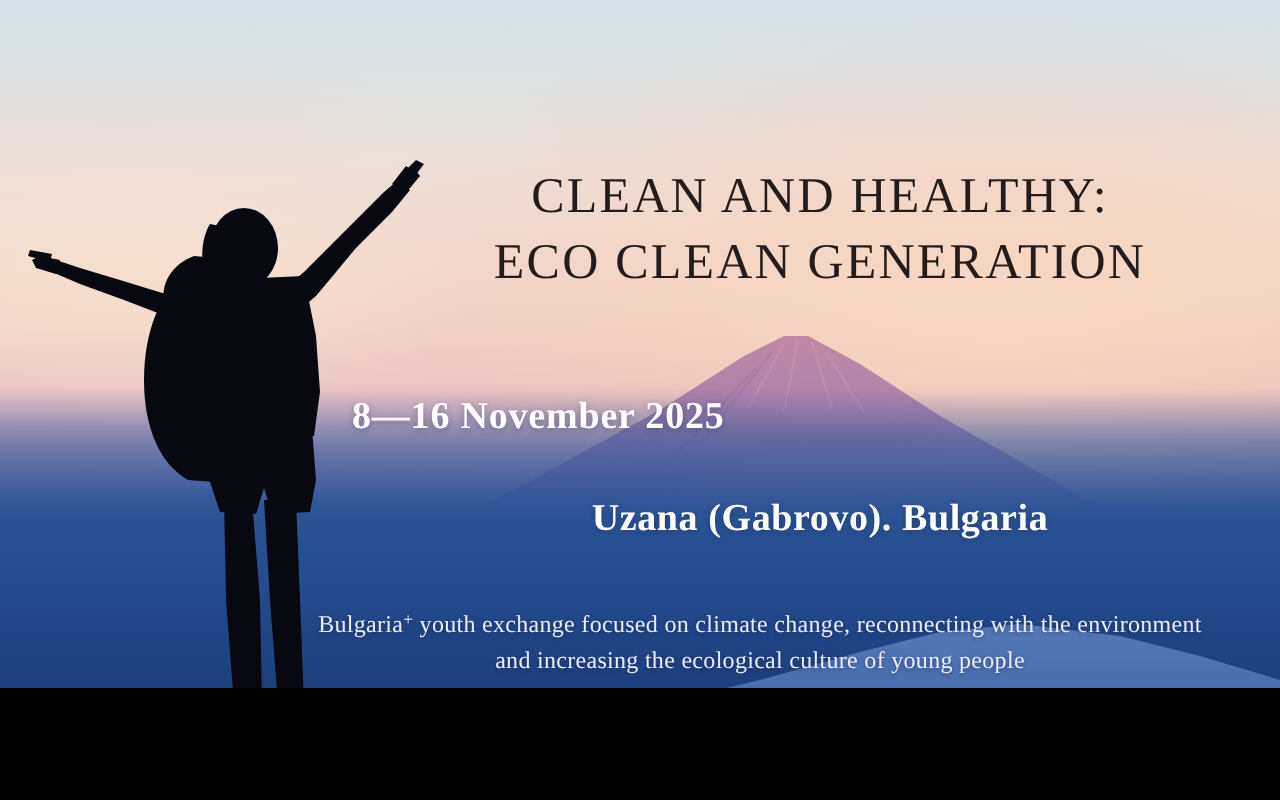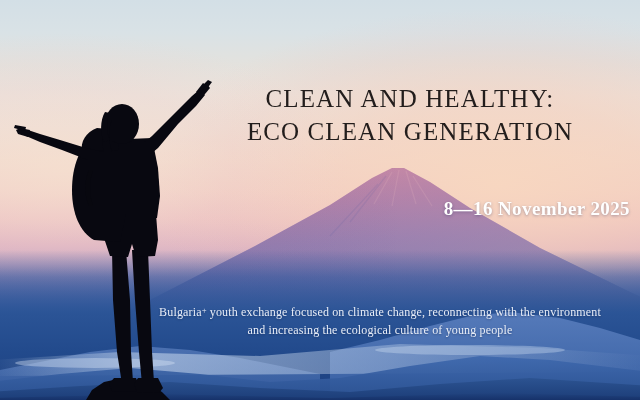--- a/index.html
+++ b/index.html
@@ -4,21 +4,21 @@
 <title>Clean and Healthy: Eco Youth Generation</title>
 <style>
   html, body {
     margin: 0;
     padding: 0;
     background: #000;
   }
   #poster {
     position: relative;
     width: 640px;
-    height: 400px;
+    height: 344px;
     overflow: hidden;
     font-family: "Liberation Serif", "DejaVu Serif", serif;
     background: #15803d;
   }
 
   
   .sky {
     position: absolute;
     inset: 0;
     background: linear-gradient(
@@ -108,24 +108,24 @@
     font-size: 25px;
     line-height: 33px;
     letter-spacing: 1.1px;
     font-weight: 400;
     white-space: nowrap;
   }
   .title-line { display: block; }
 
   .date {
     position: absolute;
-    left: 190px;
+    left: 176px;
     top: 198px;
     width: 440px;
-    text-align: right;
+    text-align: left;
     color: #ffffff;
     font-size: 19px;
     font-weight: 700;
     letter-spacing: 0.4px;
     text-shadow: 0 1px 3px rgba(30,40,90,0.35);
   }
   .location {
     position: absolute;
     left: 190px;
     top: 249px;
@@ -310,17 +310,18 @@
 
   <div class="text-layer">
 
     <div class="title">
       <span class="title-line">CLEAN AND HEALTHY:</span>
       <span class="title-line">ECO CLEAN GENERATION</span>
     </div>
 
     <div class="date">8—16 November 2025</div>
 
+    <div class="location">Uzana (Gabrovo). Bulgaria</div>
 
     <div class="blurb"><span>Bulgaria</span><sup>+</sup><span> youth exchange focused on  climate change, reconnecting with the environment and increasing the ecological culture of young people</span></div>
 
   </div>
 </div>
 
 </body></html>

